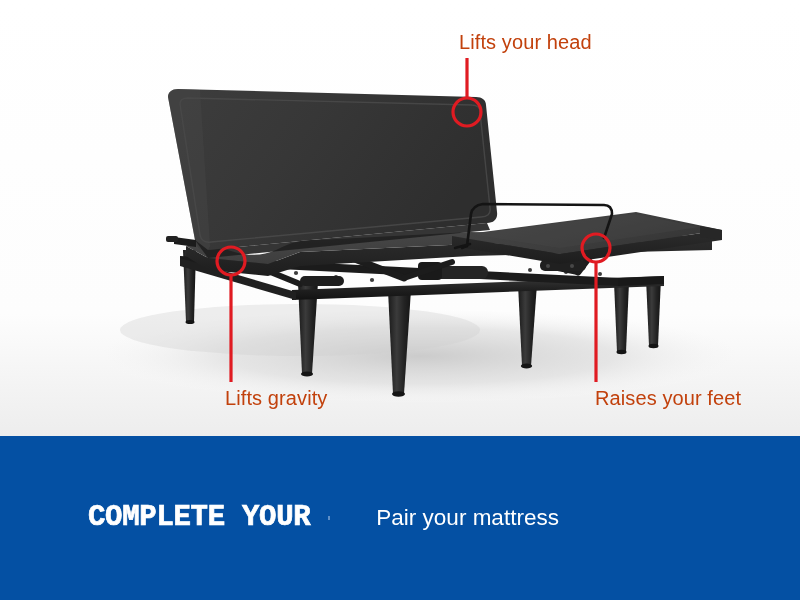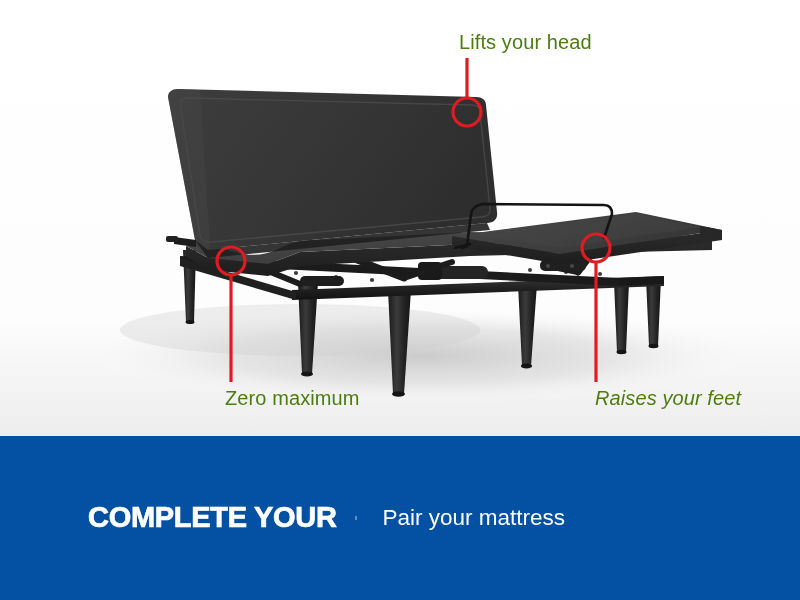--- a/index.html
+++ b/index.html
@@ -11,44 +11,44 @@
   }
   #stage{position:relative;width:800px;height:600px;background:#fff;}
 
   
   #photo{position:absolute;left:0;top:0;width:800px;height:436px;overflow:hidden;background:#fff;}
   #photo-svg{position:absolute;left:0;top:0;width:800px;height:436px;}
 
   
   .callout-label{
     position:absolute;
-    color:#4d7c0f;
+    color:#c2410c;
     font-size:20px;
     font-weight:400;
     letter-spacing:.1px;
     white-space:nowrap;
     font-family:"Liberation Sans","DejaVu Sans",sans-serif;
   }
   #label-head{left:459px;top:31px;}
   #label-zero{left:225px;top:387px;}
-  #label-feet{left:595px;top:387px;font-style:italic;}
+  #label-feet{left:595px;top:387px;}
 
   
   #banner{
     position:absolute;left:0;top:436px;width:800px;height:164px;
     background:#0450a3;
     display:flex;align-items:center;
   }
   #banner-inner{
     display:flex;align-items:stretch;width:100%;
     padding:0 34px 0 88px;box-sizing:border-box;
   }
   #headline{
     color:#ffffff;
-    font-family:Liberation Sans, sans-serif;
+    font-family:Liberation Mono, monospace;
     font-weight:bold;
     font-size:29px;
     line-height:1.22;
     letter-spacing:-.3px;
     text-transform:uppercase;
     -webkit-text-stroke:0.7px #ffffff;
     flex:0 0 auto;
     align-self:center;
     padding-right:18px;
   }
@@ -60,20 +60,21 @@
     margin:16px 26px 16px 0;
     align-self:stretch;
   }
   #subcopy{
     color:#ffffff;
     font-size:22.5px;
     line-height:1.30;
     font-weight:400;
     align-self:center;
     flex:1 1 auto;
+    margin-left:20px;
   }
   #subcopy .sl{display:block;white-space:nowrap;}
 </style>
 </head>
 <body>
 
 <div id="stage">
 
   <div id="photo">
     <svg id="photo-svg" viewBox="0 0 800 436" xmlns="http://www.w3.org/2000/svg">
@@ -262,21 +263,21 @@
         <circle cx="231" cy="261" r="14" fill="none" stroke="#e01b22" stroke-width="3.2"></circle>
         <line x1="231" y1="275" x2="231" y2="382" stroke="#e01b22" stroke-width="3.2"></line>
       </g>
       <g>
         <circle cx="596" cy="248" r="14" fill="none" stroke="#e01b22" stroke-width="3.2"></circle>
         <line x1="596" y1="262" x2="596" y2="382" stroke="#e01b22" stroke-width="3.2"></line>
       </g>
     </svg>
 
     <div class="callout-label" id="label-head">Lifts your head</div>
-    <div class="callout-label" id="label-zero">Zero maximum</div>
+    <div class="callout-label" id="label-zero">Lifts gravity</div>
     <div class="callout-label" id="label-feet">Raises your feet</div>
   </div>
 
   <div id="banner">
     <div id="banner-inner">
 
       <div id="headline">
         <span class="hl">Complete your</span>
       </div>
 

